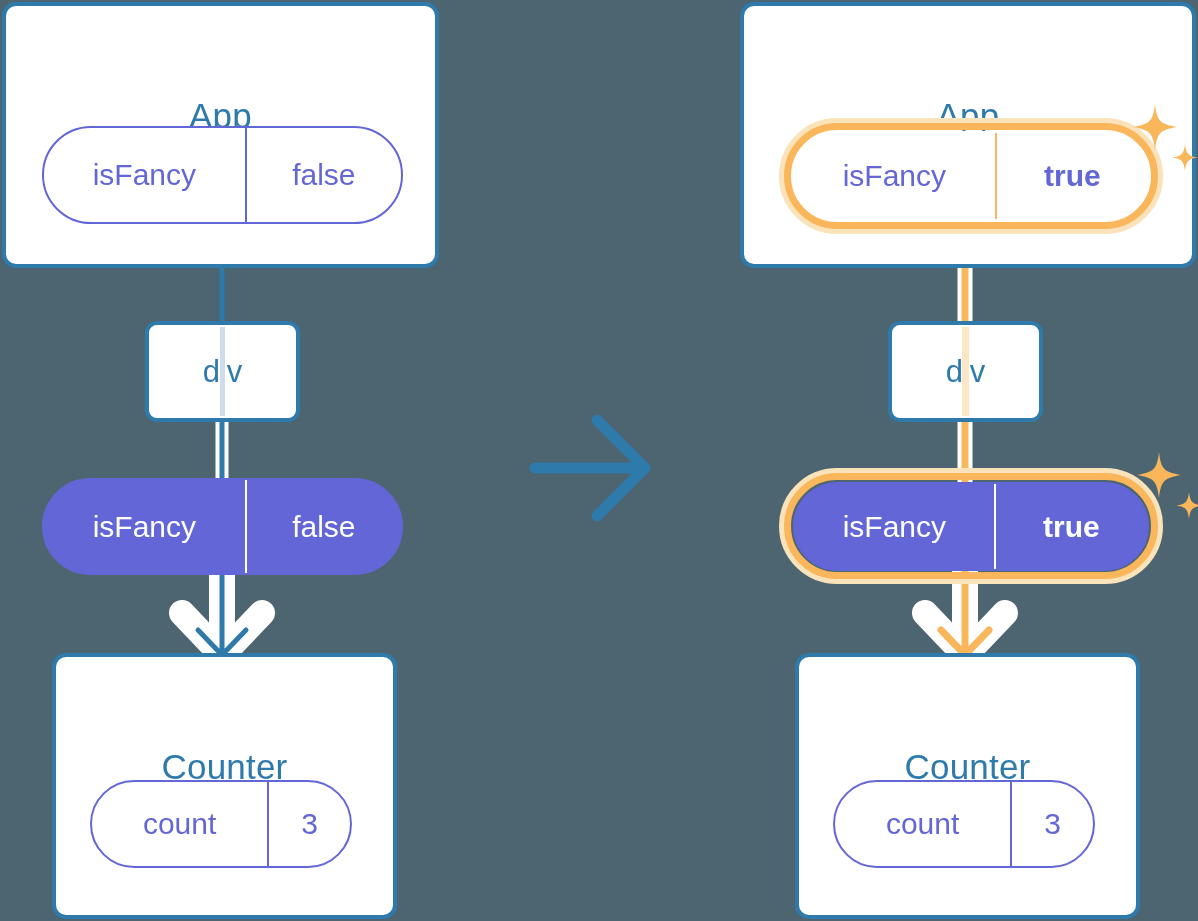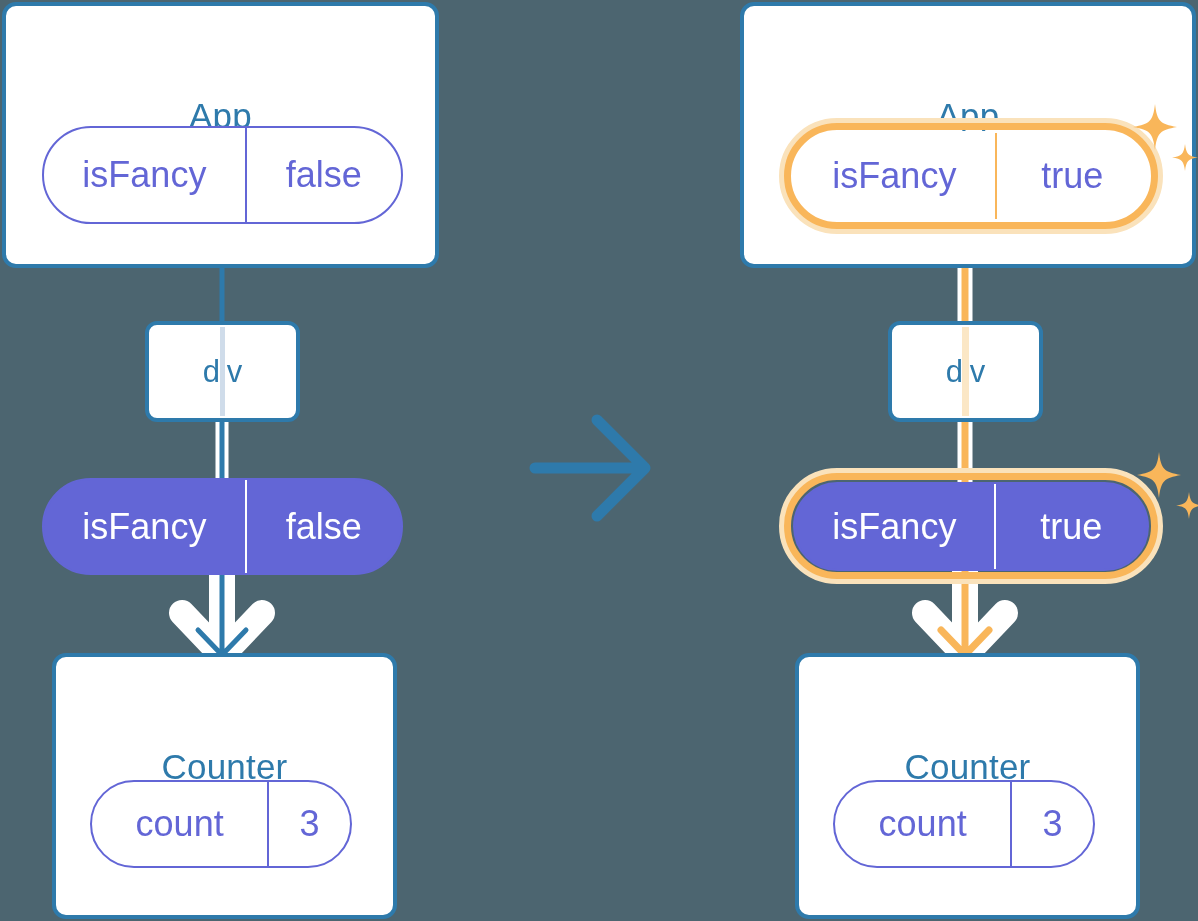--- a/index.html
+++ b/index.html
@@ -90,26 +90,26 @@
   .pill-solid .pill-cell {
     color: #ffffff;
   }
   .pill-solid .pill-cell.pill-key {
     border-right: 2px solid #ffffff;
   }
   .pill-cell {
     display: flex;
     align-items: center;
     justify-content: center;
-    font-size: 36px;
+    font-size: 30px;
     white-space: nowrap;
     box-sizing: border-box;
   }
   .pill-cell.bold {
-    font-weight: 400;
+    font-weight: 700;
   }
 
   
   .ring-glow {
     position: absolute;
     border-radius: 999px;
     border: 10px solid #fae2bb;
     box-sizing: border-box;
     z-index: 5;
   }

